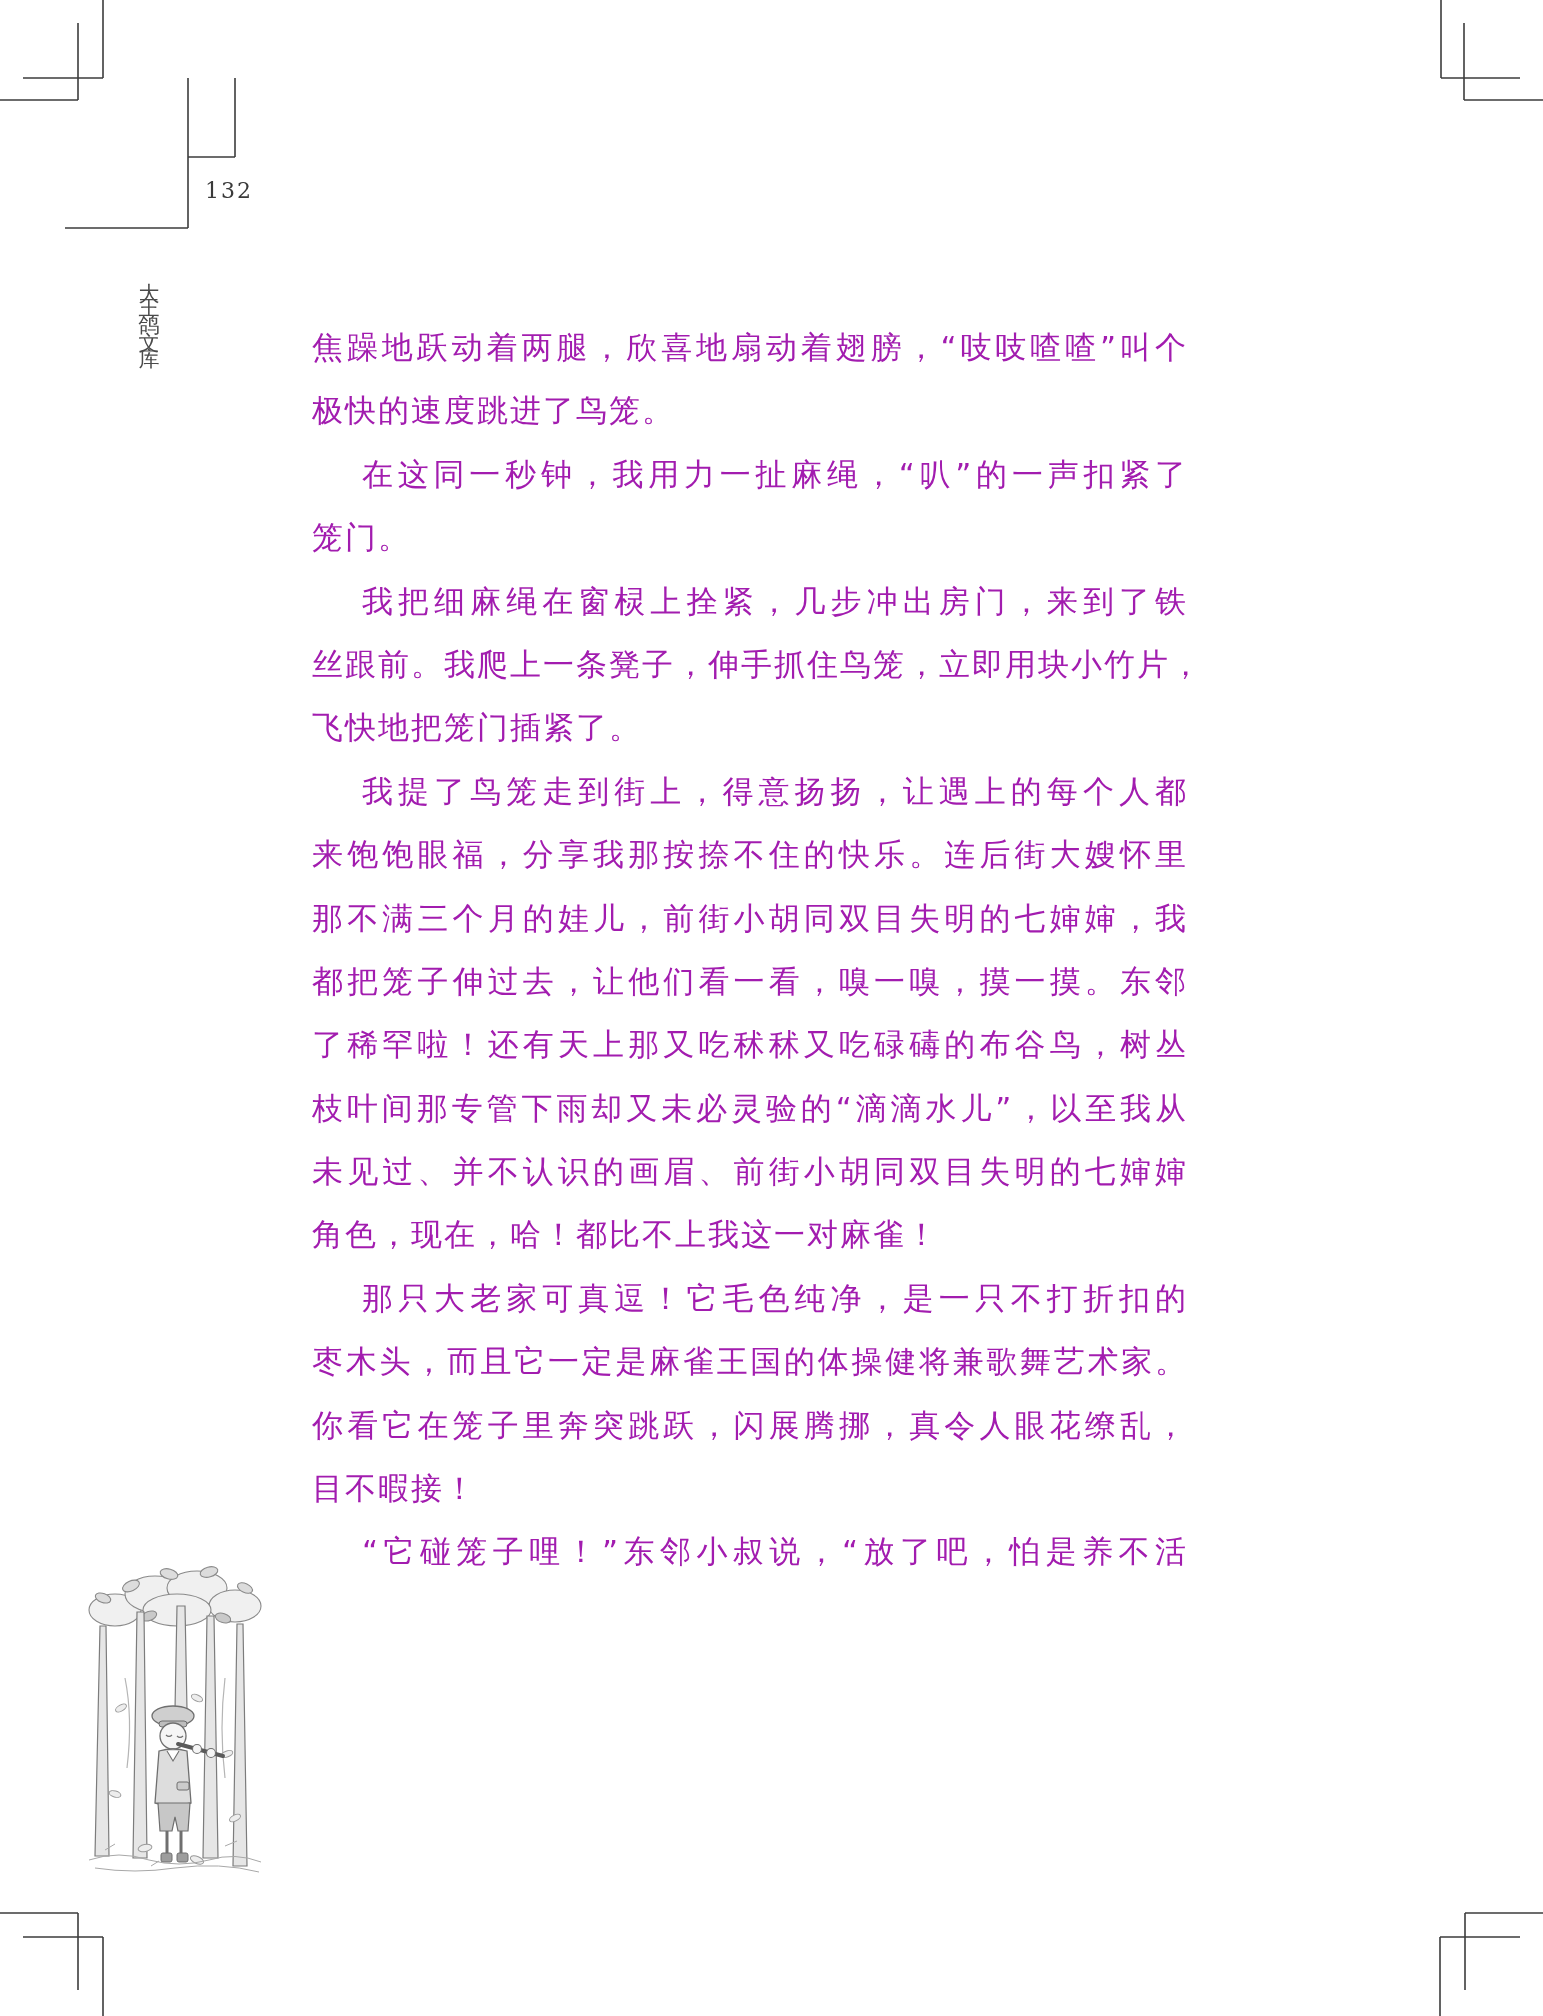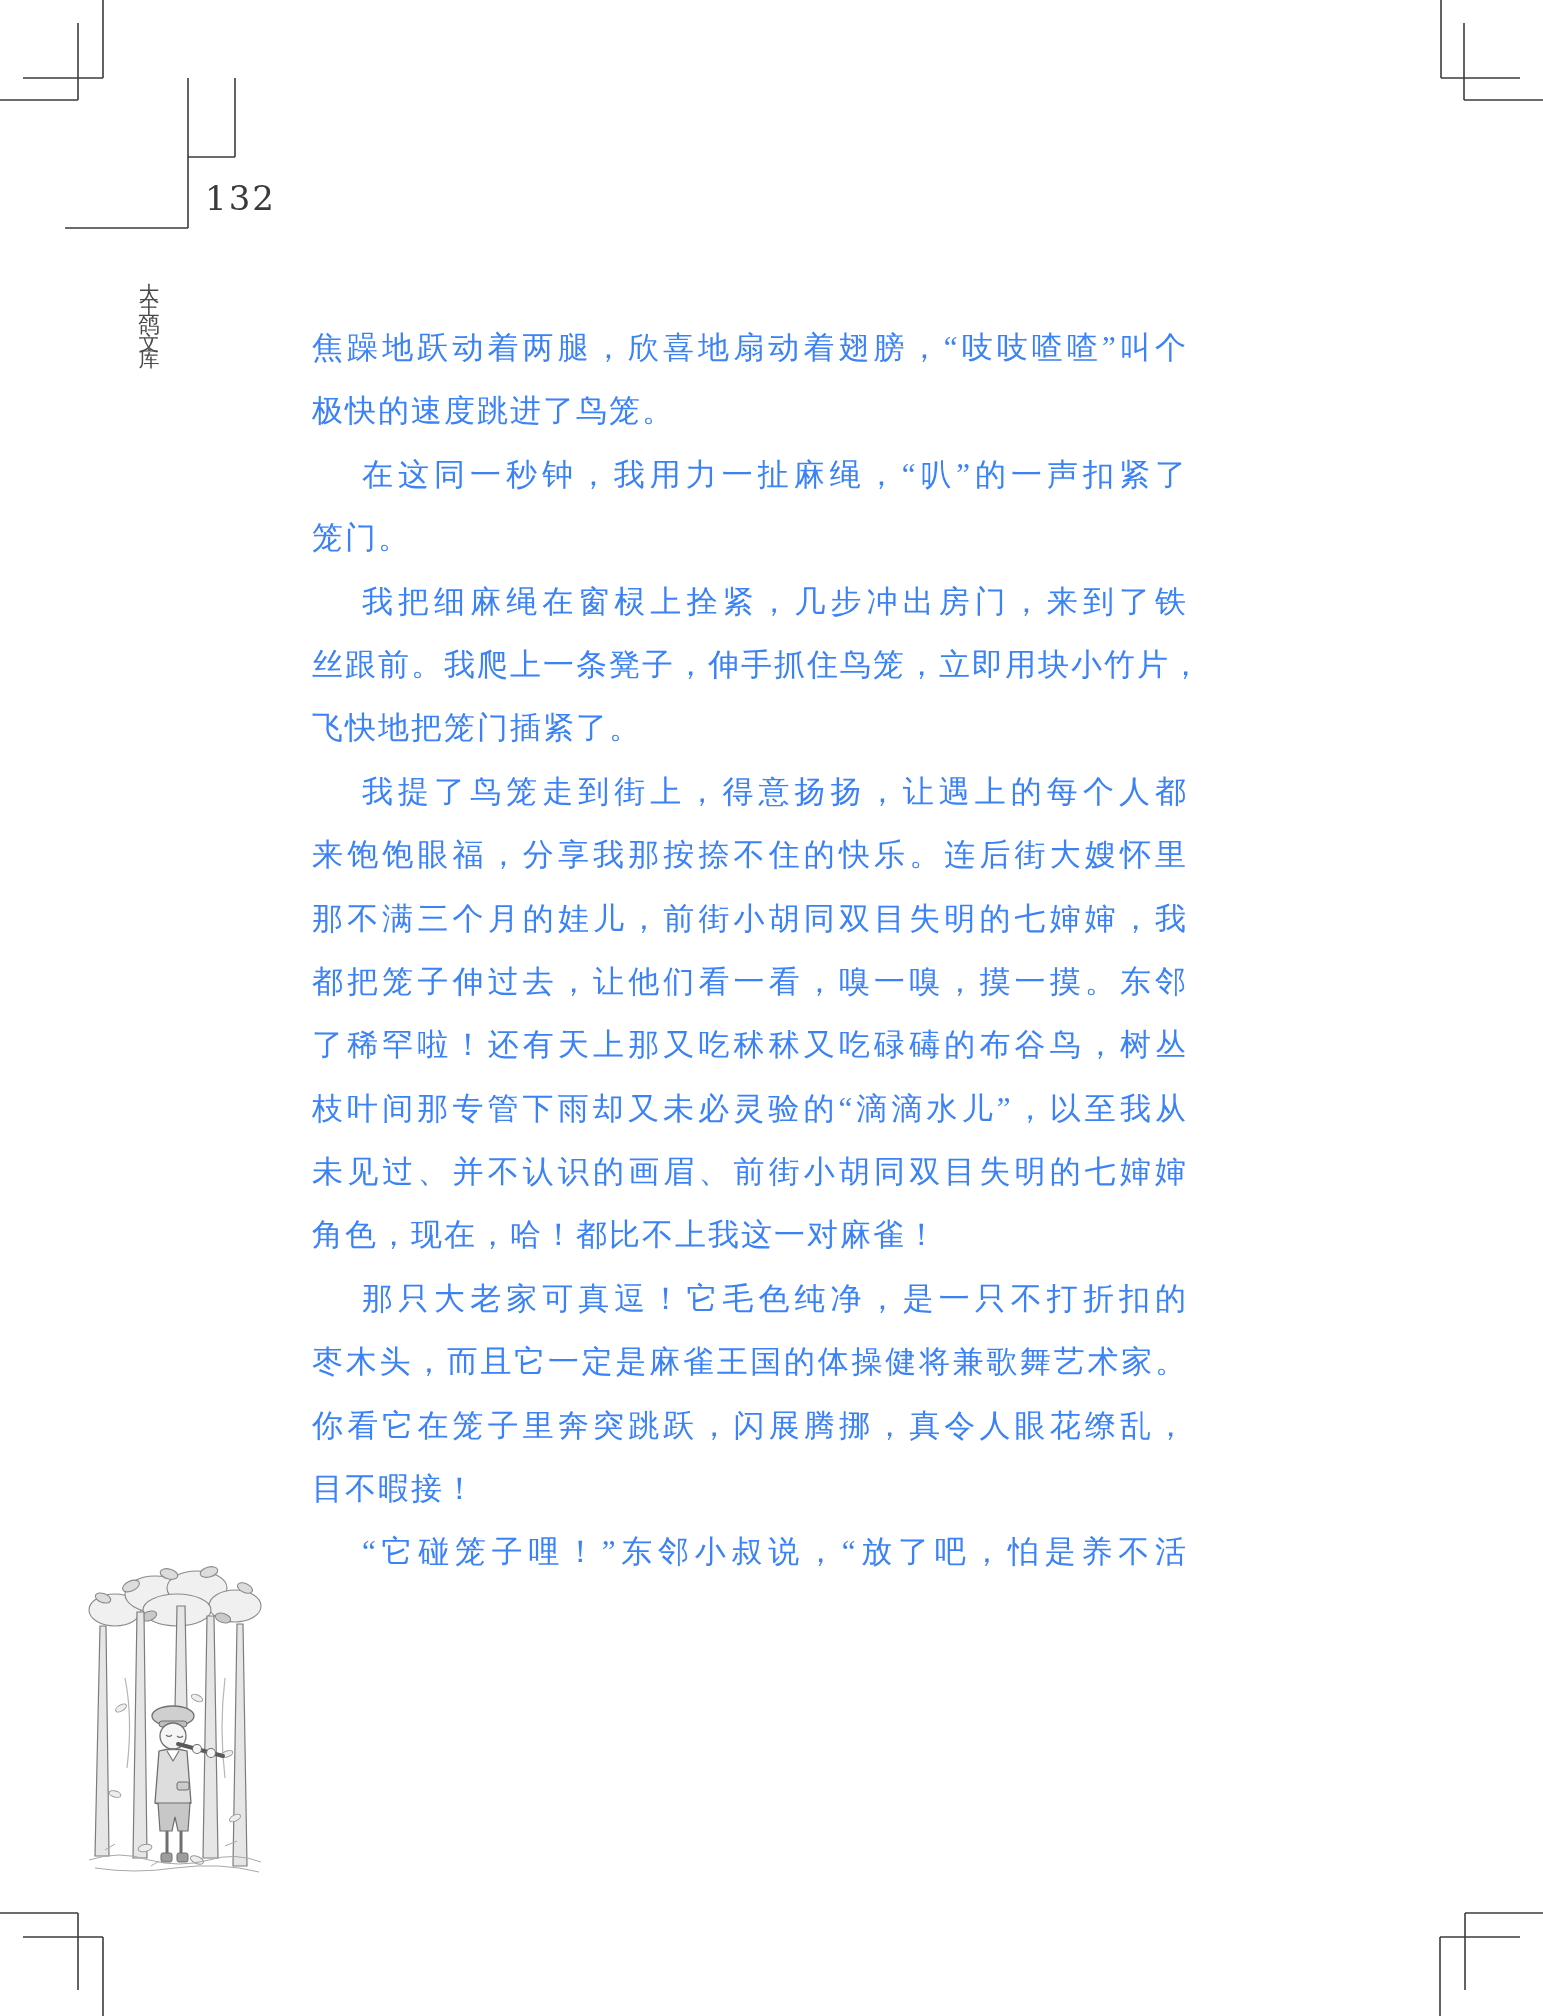--- a/index.html
+++ b/index.html
@@ -7,31 +7,30 @@
     position:relative;
     width:1543px;height:2016px;
     background:#ffffff;
     overflow:hidden;
     font-family:"DejaVu Sans","Liberation Sans",sans-serif;
   }
   #cropmarks{position:absolute;left:0;top:0;pointer-events:none;}
   #page-number{
     position:absolute;left:205px;top:178px;
     font-family:"DejaVu Serif","Liberation Serif",serif;
-    font-size:34px;color:#3a3a3a;letter-spacing:2px;
+    font-size:22px;color:#3a3a3a;letter-spacing:2px;
   }
   #series-title{
     position:absolute;left:135px;top:266px;
     writing-mode:vertical-rl;
     font-size:21px;letter-spacing:16px;color:#4a4a4a;
   }
   #body-text{
     position:absolute;left:312px;top:316px;width:876px;
-    color:#3b82f6;
-    font-family:Liberation Serif, serif;
+    color:#a21caf;
   }
   .bl{
     height:63.4px;line-height:63.4px;font-size:31px;letter-spacing:2px;
     text-align:justify;text-align-last:justify;
     white-space:nowrap;
   }
   .bl.short{text-align:right;text-align-last:left;}
   .bl.ind{text-indent:50px;}
   #illustration{position:absolute;left:85px;top:1558px;}
 </style>

